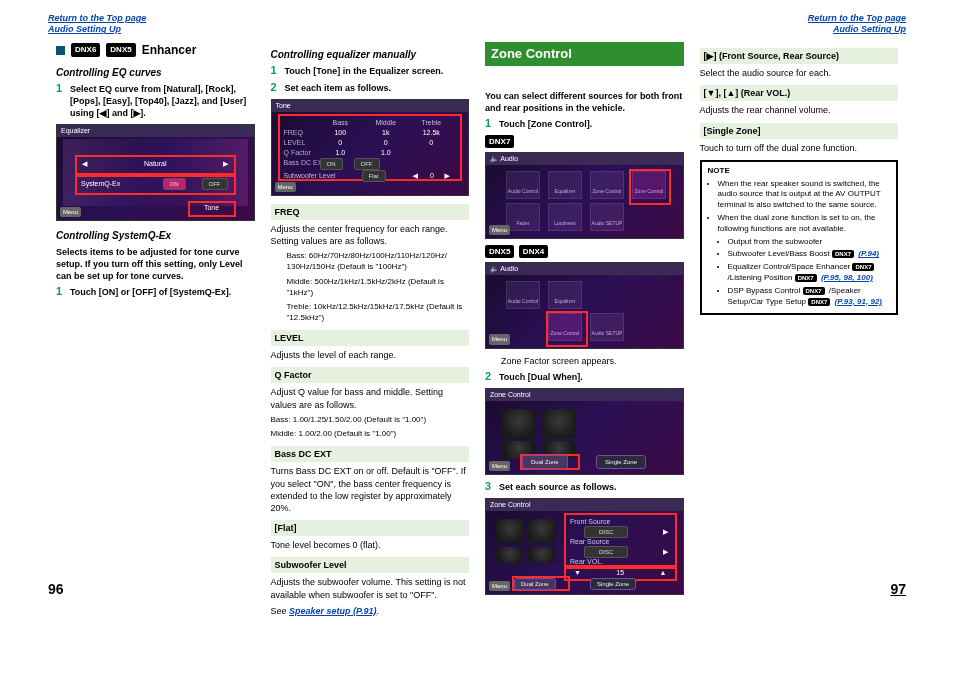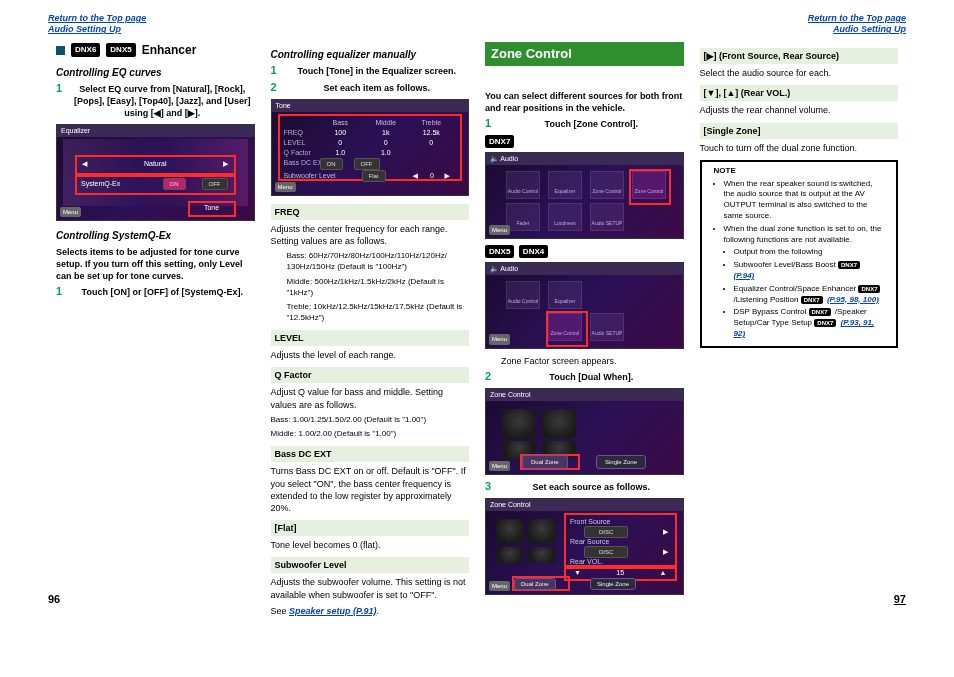--- a/index.html
+++ b/index.html
@@ -8,30 +8,30 @@
   .hdr-left { left:48px; top:13px; text-align:left; }
   .hdr-right { right:48px; top:13px; }
   .cols { position:absolute; top:42px; left:48px; right:48px; bottom:34px; display:flex; gap:0; }
   .col { flex:1; padding:0 8px; font-size:9px; line-height:1.35; }
   .op-head { display:flex; align-items:center; gap:4px; font-weight:bold; font-size:12px; margin-bottom:8px; }
   .chip { background:#000; color:#fff; font-weight:bold; font-size:8px; padding:2px 4px; border-radius:2px; margin-right:2px; }
   .sq { width:9px; height:9px; background:#0b536b; margin-right:2px; }
   .subhead { font-weight:bold; font-style:italic; font-size:10px; margin:6px 0 3px; }
   .numitem { display:flex; gap:4px; margin:3px 0 5px; }
   .numitem .n { color:#0a9b6c; font-weight:bold; font-size:11px; line-height:1; width:10px; }
-  .numitem .t { font-weight:bold; flex:1;text-align:center; }
+  .numitem .t { font-weight:bold; flex:1; }
   .shot { background:linear-gradient(135deg,#1a0a2e 0%,#2b1055 50%,#3b0a45 100%); border:1px solid #333; position:relative; color:#cfc6e6; font-size:7px; }
   .shot .bar { position:absolute; left:0; right:0; top:0; height:12px; background:#3a2a55; color:#fff; font-size:7px; padding-left:4px; line-height:12px; }
   .shot .menubtn { position:absolute; left:3px; bottom:3px; background:#666; color:#fff; font-size:6px; padding:1px 3px; border-radius:2px; }
   .greenbar { background:#2f8f2f; color:#fff; font-weight:bold; font-size:13px; padding:3px 6px; margin:0 0 4px; }
   .gband { background:#e6f0df; font-weight:bold; padding:2px 4px; margin:6px 0 3px; }
   .para { margin:2px 0 4px; }
-  .pagenum { position:absolute; bottom:13px; font-weight:bold; font-size:11px; }
+  .pagenum { position:absolute; bottom:21px; font-weight:bold; font-size:14px; }
   .pnL { left:48px; } .pnR { right:48px;text-decoration:underline; }
-  .notebox { border:2px solid #000; padding:4px 12px; font-size:8px; margin-top:6px; }
+  .notebox { border:2px solid #000; padding:4px 6px; font-size:8px; margin-top:6px; }
   .notebox .nt { font-weight:bold; font-size:8px; margin-bottom:2px; }
   .notebox ul { margin:2px 0 0 0; padding-left:10px; }
   .notebox li { margin-bottom:2px; }
   .lnk { color:#0645ad; text-decoration:underline; font-style:italic; font-weight:bold; }
   .redbox { position:absolute; border:2px solid #ff2a2a; }
   .indent { padding-left:16px; }
   .sml { font-size:8px; }
   .pill { background:#333; color:#ddd; font-size:6px; padding:1px 6px; border-radius:2px; border:1px solid #555;}
   .tile { position:absolute; width:34px; height:28px; background:rgba(180,140,220,.12); border:1px solid rgba(200,170,240,.15); text-align:center; font-size:5px; color:#bca8d8; padding-top:16px; box-sizing:border-box; }
   .seat { position:absolute; width:34px; height:30px; background:radial-gradient(circle at 50% 40%, #3a3a3a 0%, #1a1a1a 70%); border-radius:4px; }
@@ -258,21 +258,21 @@
       <div class="gband">[Single Zone]</div>
       <div class="para">Touch to turn off the dual zone function.</div>
 
       <div class="notebox">
         <div class="nt">NOTE</div>
         <ul>
           <li>When the rear speaker sound is switched, the audio source that is output at the AV OUTPUT terminal is also switched to the same source.</li>
           <li>When the dual zone function is set to on, the following functions are not available.</li>
         </ul>
         <ul style="padding-left:20px;">
-          <li>Output from the following</li>
+          <li>Output from the subwoofer</li>
           <li>
             <span>Subwoofer Level/Bass Boost </span><span class="chip" style="font-size:6px;padding:1px 3px;">DNX7</span>
             <span class="lnk">(P.94)</span>
           </li>
           <li>
             <span>Equalizer Control/Space Enhancer </span><span class="chip" style="font-size:6px;padding:1px 3px;">DNX7</span><span> /Listening Position </span><span class="chip" style="font-size:6px;padding:1px 3px;">DNX7</span>
             <span class="lnk">(P.95, 98, 100)</span>
           </li>
           <li>
             <span>DSP Bypass Control </span><span class="chip" style="font-size:6px;padding:1px 3px;">DNX7</span><span> /Speaker Setup/Car Type Setup </span><span class="chip" style="font-size:6px;padding:1px 3px;">DNX7</span>

